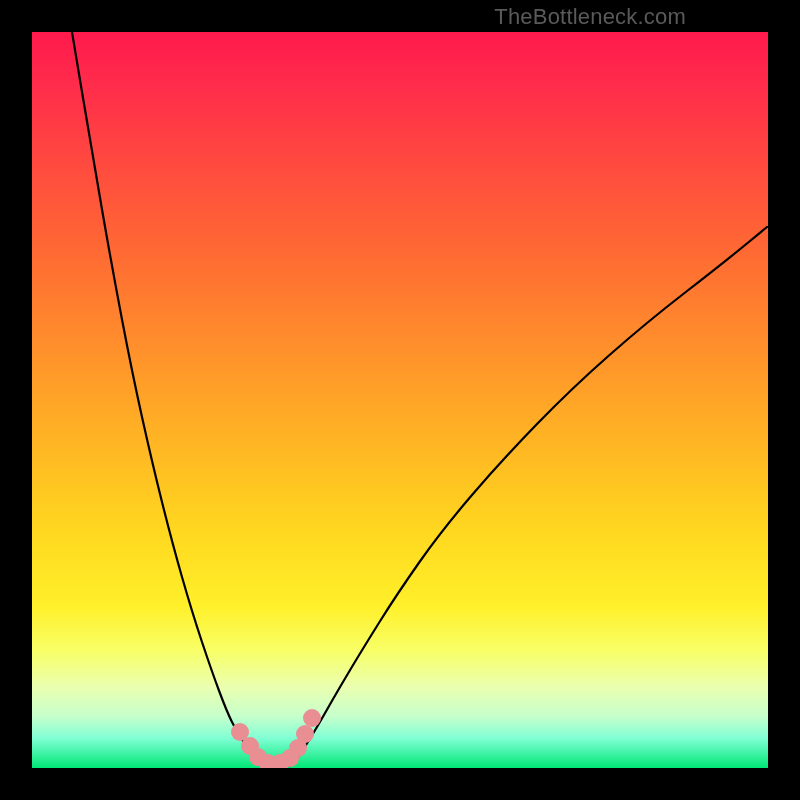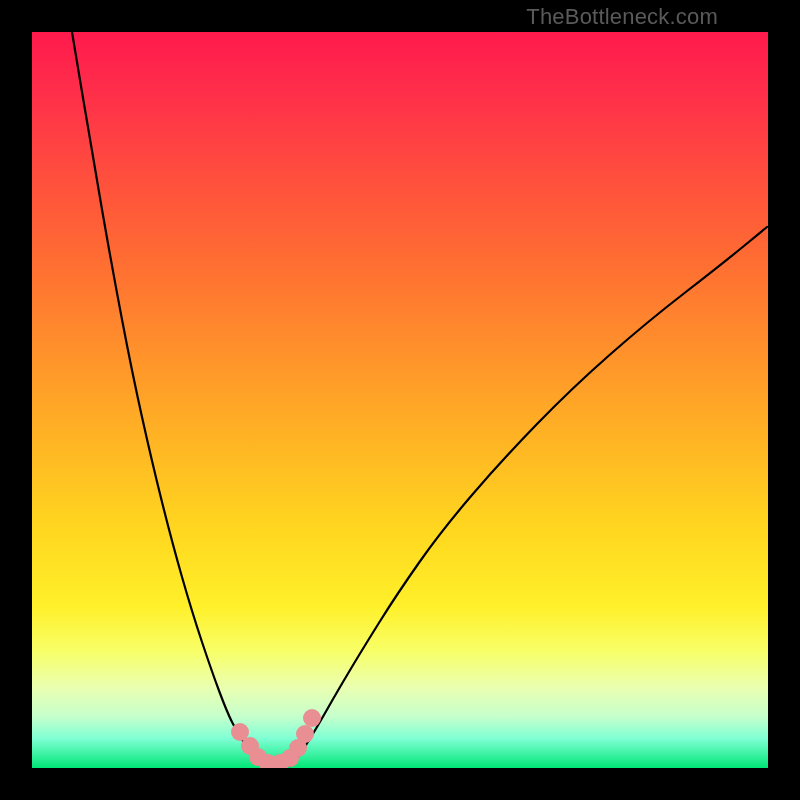--- a/index.html
+++ b/index.html
@@ -11,21 +11,20 @@
     overflow: hidden;
     font-family: Arial, Helvetica, sans-serif;
   }
   .frame {
     position: absolute;
     left: 0;
     top: 0;
     width: 692px;
     height: 800px;
     background: #000;
-    padding-left: 32px;
   }
   .plot {
     position: absolute;
     left: 32px;
     top: 32px;
     width: 736px;
     height: 736px;
     
     background: linear-gradient(
       to bottom,

